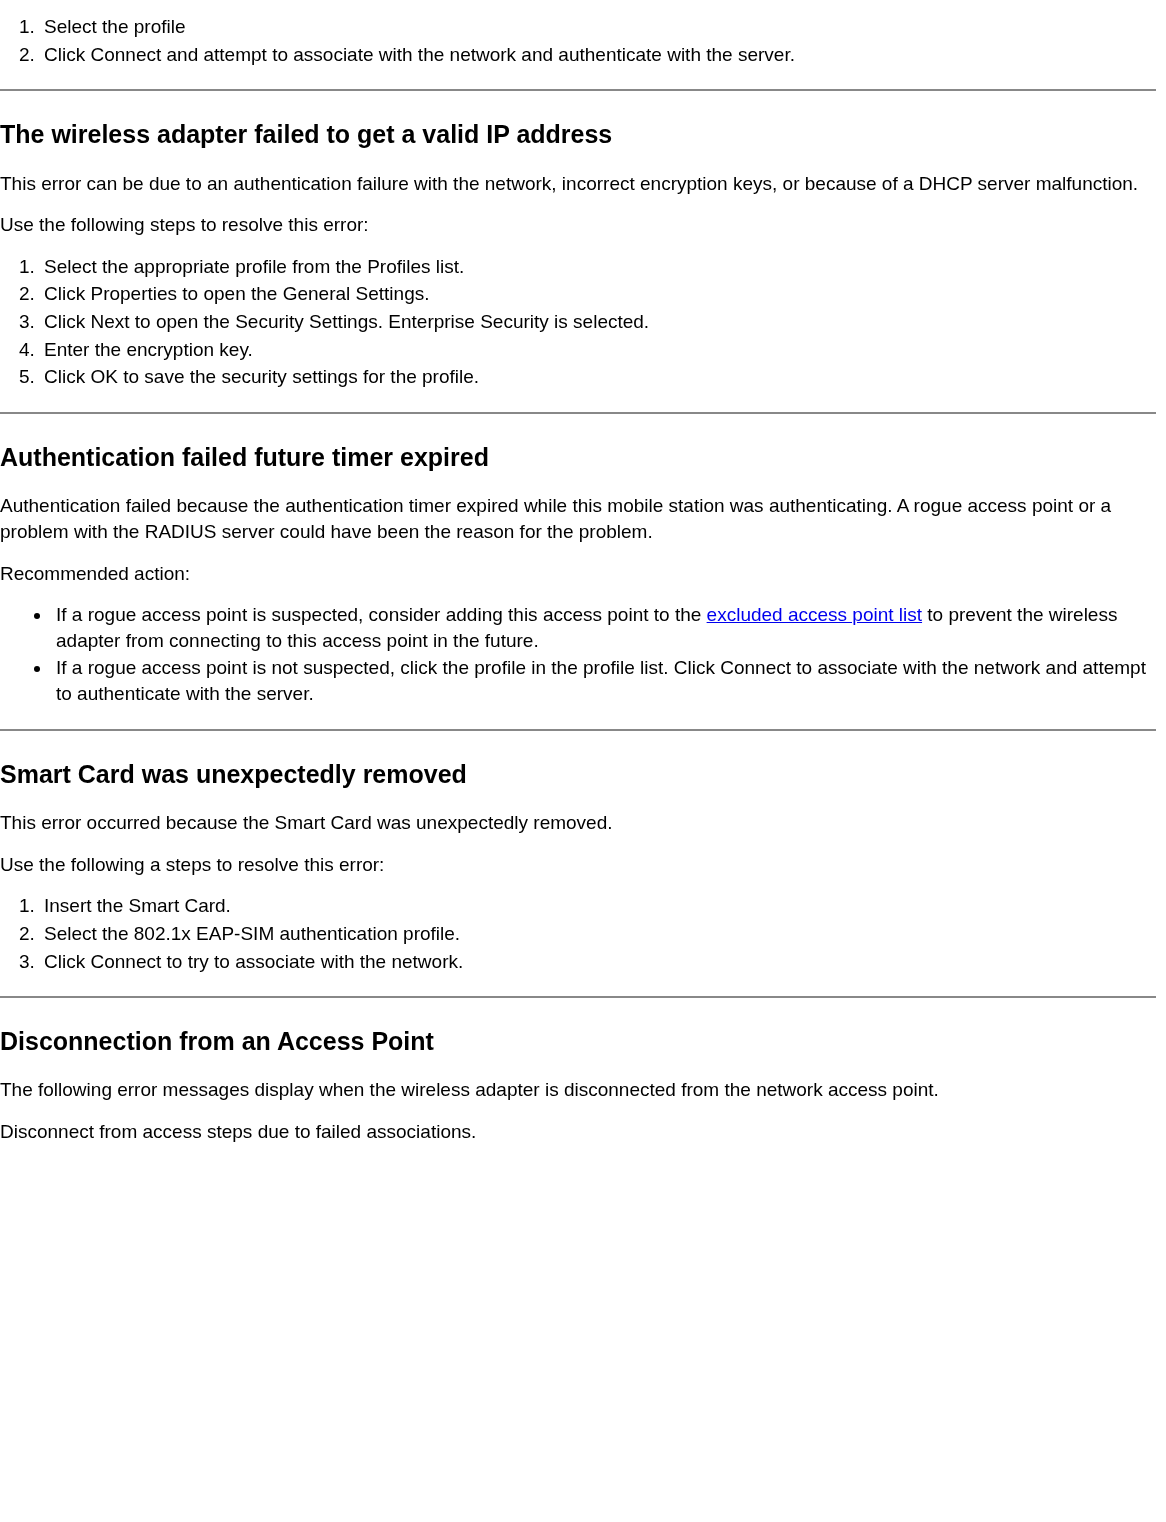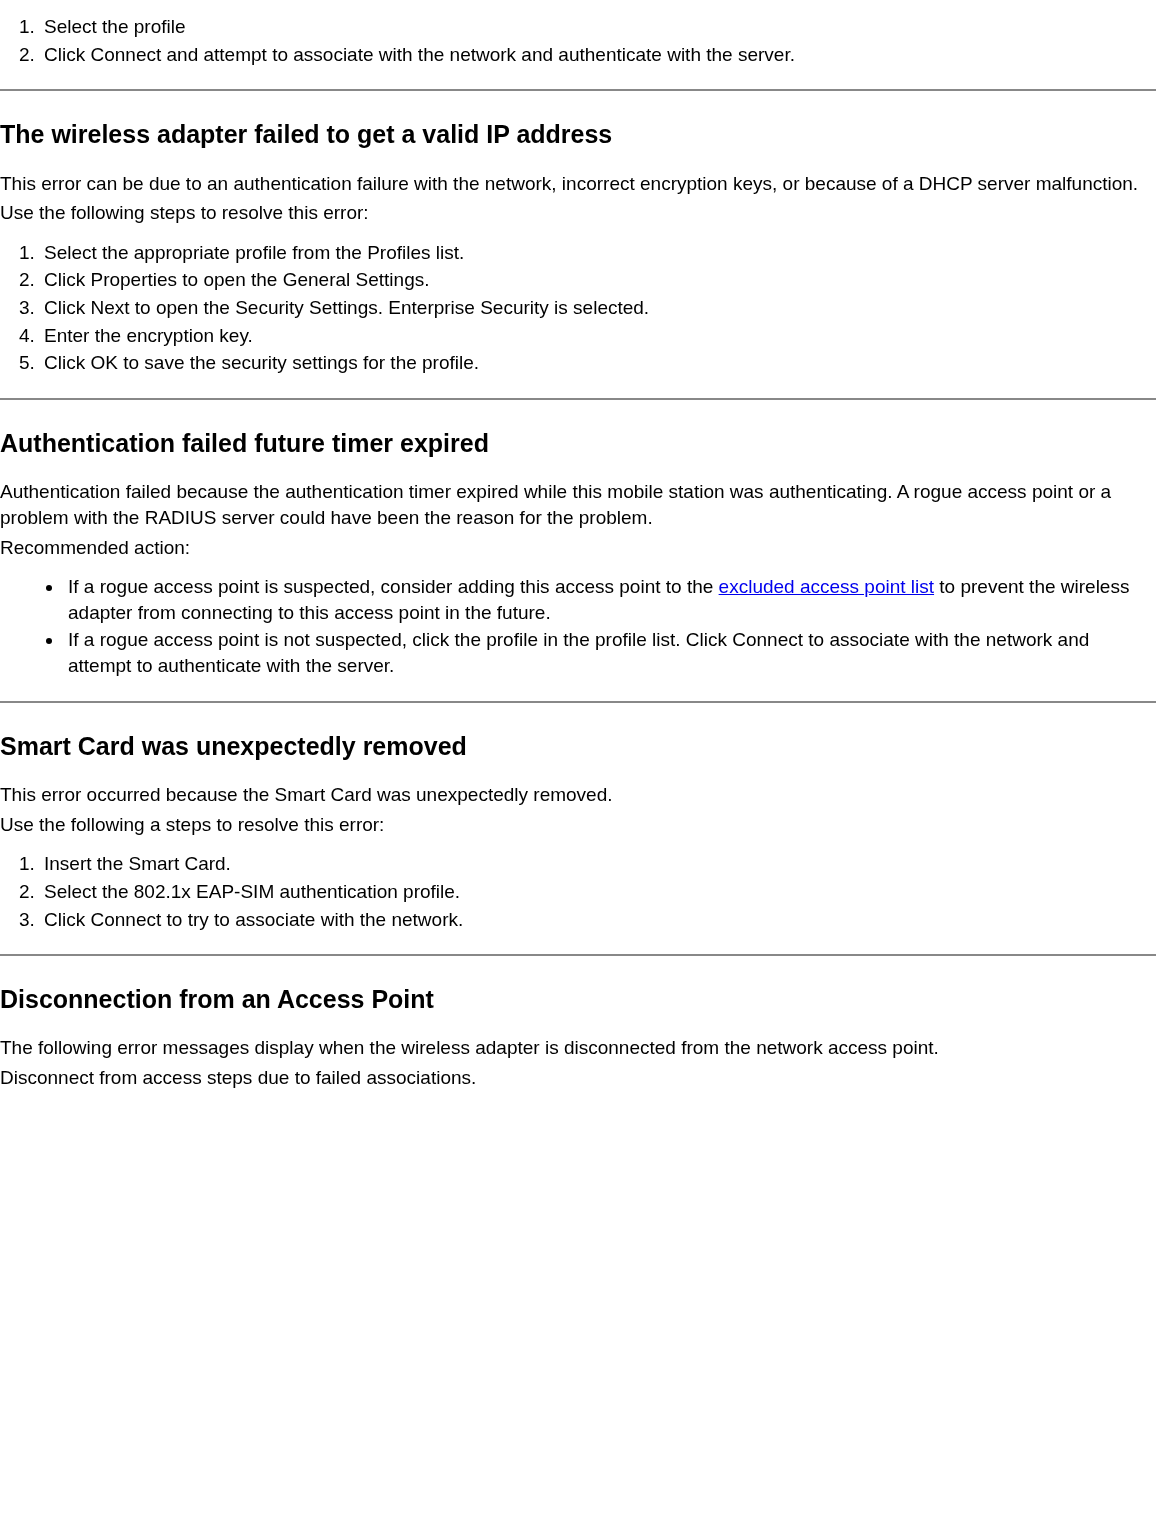--- a/index.html
+++ b/index.html
@@ -13,37 +13,37 @@
     box-sizing: border-box;
   }
   h2 {
     font-family: Verdana, Geneva, sans-serif;
     font-weight: bold;
     font-size: 25px;
     margin: 28px 0 20px 0;
     line-height: 1.25;
   }
   p {
-    margin: 4px 0;
+    margin: 16px 0;
   }
   ol {
     margin: 14px 0 18px 0;
   }
   ol li {
     padding-left: 4px;
     margin: 2px 0;
   }
   ul {
     list-style-type: disc;
     margin: 14px 0 18px 0;
     padding-left: 52px;
   }
   ul li {
     padding-left: 4px;
-    margin: 2px 12px;
+    margin: 2px 0;
   }
   hr {
     border: none;
     border-top: 2px solid #888;
     margin: 22px 0 6px 0;
   }
   a {
     color: #0000EE;
     text-decoration: underline;
   }

